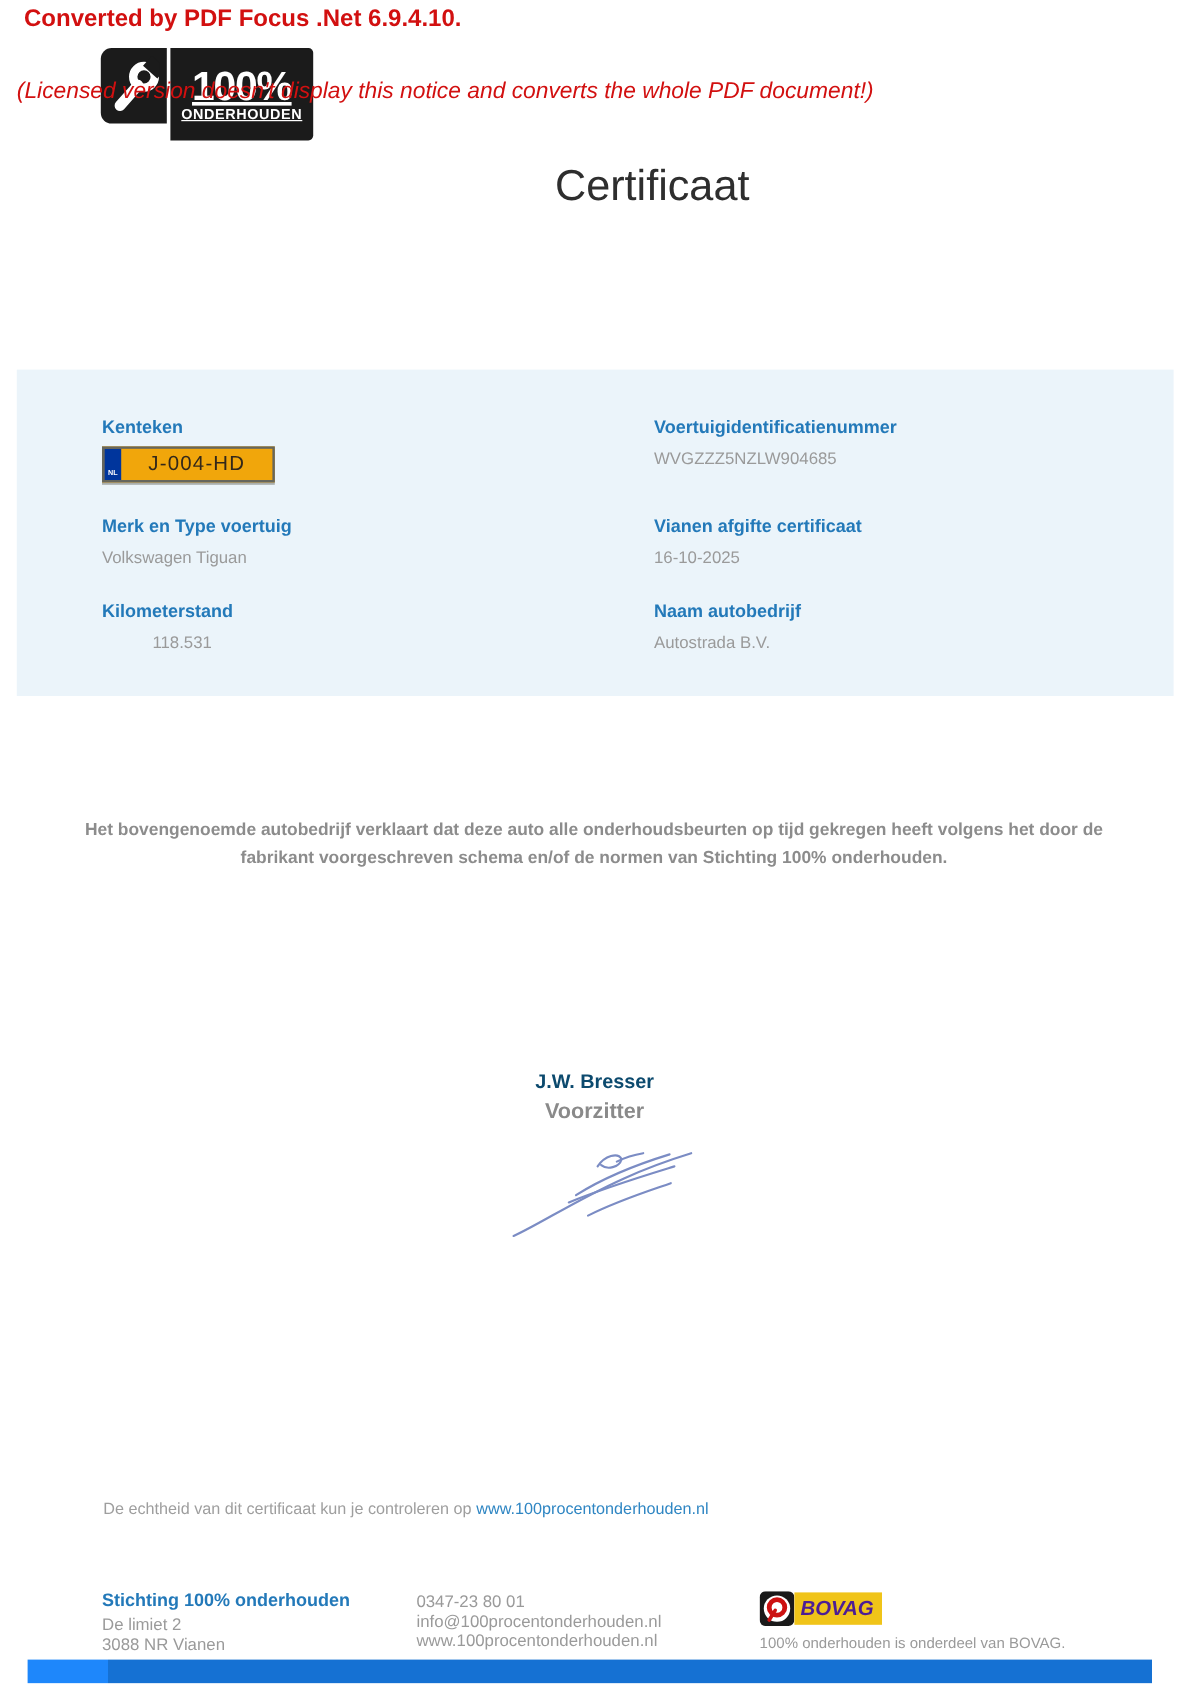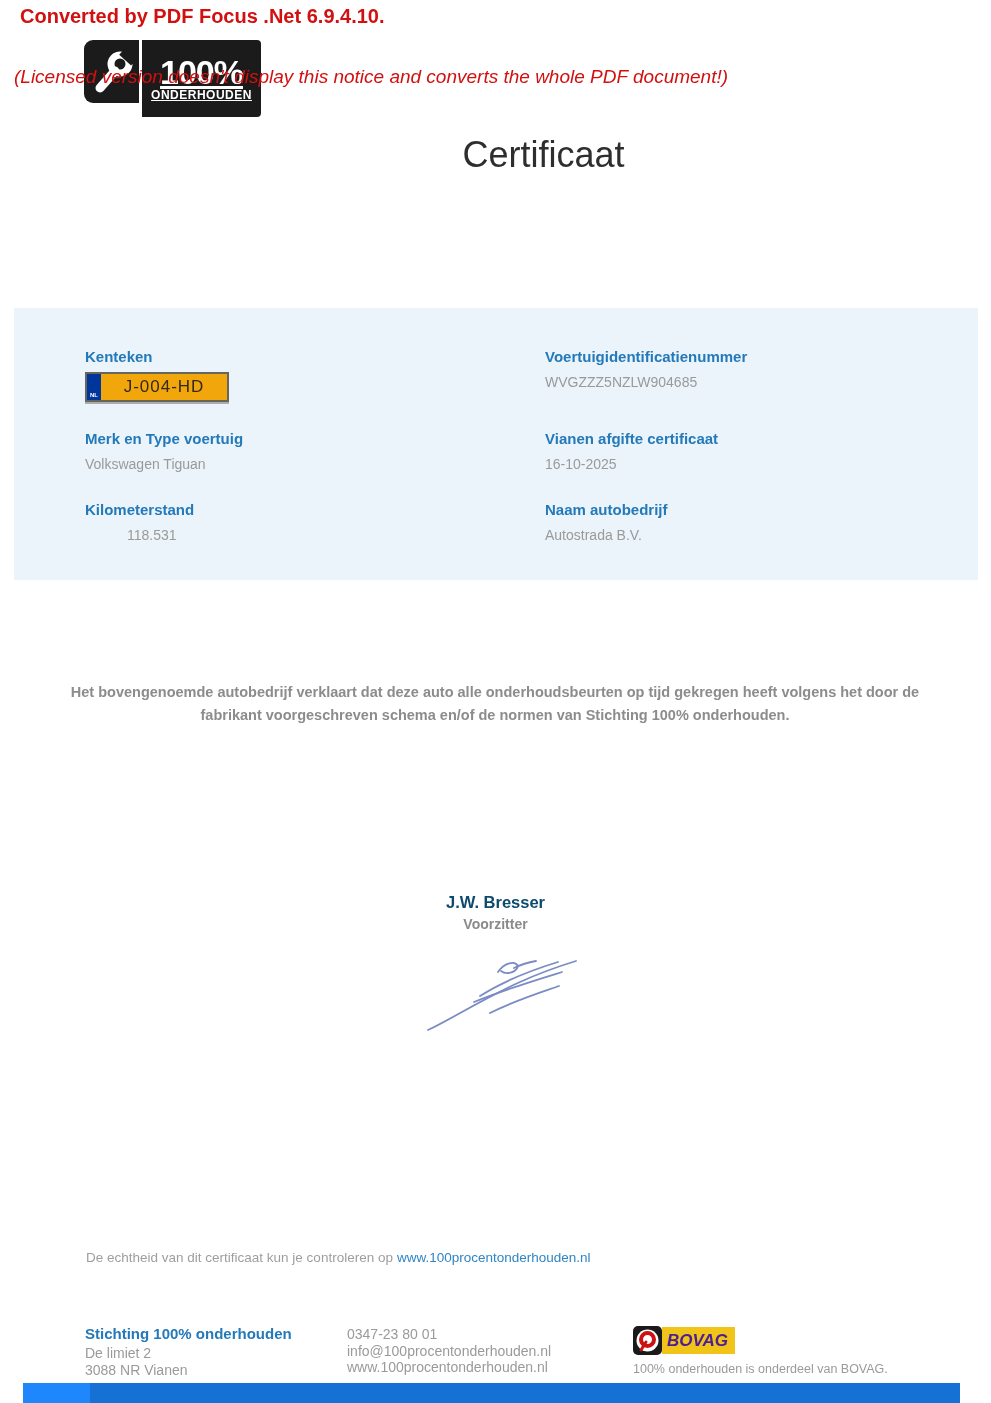--- a/index.html
+++ b/index.html
@@ -73,21 +73,21 @@
   }
   
   .declaration {
     position: absolute; left: 45px; top: 681px; width: 900px;
     text-align: center; font-size: 14.5px; font-weight: bold;
     color: #8c8c8c; line-height: 23px;
   }
   
   .sign-intro { position: absolute; left: 0; top: 850px; width: 100%; text-align: center; font-size: 14px; color: #9c9c9c; }
   .sign-name  { position: absolute; left: 0; top: 893px; width: 100%; text-align: center; font-size: 16.5px; font-weight: bold; color: #0c4a6e; }
-  .sign-role  { position: absolute; left: 0; top: 916px; width: 100%; text-align: center; font-size: 14px; font-weight: bold; color: #8a8a8a; }
+  .sign-role  { position: absolute; left: 0; top: 916px; width: 100%; text-align: center; font-size: 18px; font-weight: bold; color: #8a8a8a; }
   .signature  { position: absolute; left: 418px; top: 942px; width: 175px; height: 95px; }
   
   .verify { position: absolute; left: 86px; top: 1250px; font-size: 13.5px; color: #9e9e9e; white-space: nowrap; }
   .verify a, .verify .link { color: #2f86c3; text-decoration: none; margin-left: 4px; cursor: pointer; }
   
   .footer-org { position: absolute; left: 85px; top: 1325px; }
   .footer-org .org { font-size: 15px; font-weight: bold; color: #2379b9; margin-bottom: 3px; }
   .footer-org .addr { font-size: 14px; color: #9a9a9a; line-height: 17px; }
   .footer-contact { position: absolute; left: 347px; top: 1326px; font-size: 14px; color: #9a9a9a; line-height: 16.5px; }
   .footer-bovag { position: absolute; left: 633px; top: 1326px; }

